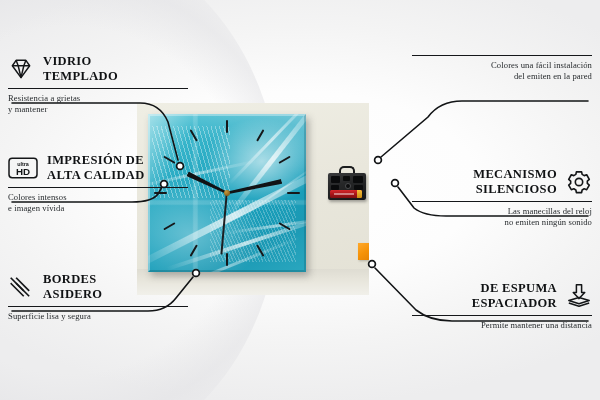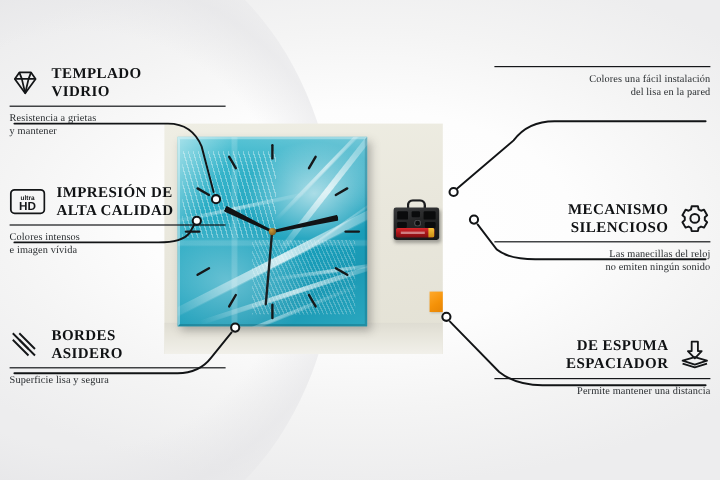--- a/index.html
+++ b/index.html
@@ -350,22 +350,22 @@
     <div class="feat-head">
       <svg class="feat-icon" viewBox="0 0 24 24">
         <g fill="none" stroke="currentColor" stroke-width="1.35" stroke-linejoin="round">
           <path d="M4 9 L12 20 L20 9 L16.5 4 L7.5 4 Z"></path>
           <path d="M4 9 H20"></path>
           <path d="M7.5 4 L9.4 9 L12 20"></path>
           <path d="M16.5 4 L14.6 9 L12 20"></path>
         </g>
       </svg>
       <div class="feat-titles">
+        <div>VIDRIO</div>
         <div>TEMPLADO</div>
-        <div>VIDRIO</div>
       </div>
     </div>
     <div class="feat-rule"></div>
     <div class="feat-desc">
       <div>Resistencia a grietas</div>
       <div>y mantener</div>
     </div>
   </div>
 
   <div class="feature left" style="top:153px;">
@@ -405,21 +405,21 @@
     <div class="feat-rule"></div>
     <div class="feat-desc">
       <div>Superficie lisa y segura</div>
     </div>
   </div>
 
   <div class="feature right" style="top:52px;">
     <div class="feat-rule"></div>
     <div class="feat-desc">
       <div>Colores una fácil instalación</div>
-      <div>del lisa en la pared</div>
+      <div>del emiten en la pared</div>
     </div>
   </div>
 
   <div class="feature right" style="top:167px;">
     <div class="feat-head">
       <svg class="feat-icon" viewBox="0 0 24 24">
         <g fill="none" stroke="currentColor" stroke-width="1.5" stroke-linejoin="round">
           <path d="M9.6 2.6 h4.8 l0.5 2.4 1.9 1.1 2.3-0.8 2.4 4.2 -1.8 1.6 0 2.2 1.8 1.6 -2.4 4.2 -2.3-0.8 -1.9 1.1 -0.5 2.4 h-4.8 l-0.5-2.4 -1.9-1.1 -2.3 0.8 -2.4-4.2 1.8-1.6 0-2.2 -1.8-1.6 2.4-4.2 2.3 0.8 1.9-1.1 Z"></path>
           <circle cx="12" cy="12" r="3.4"></circle>
         </g>

